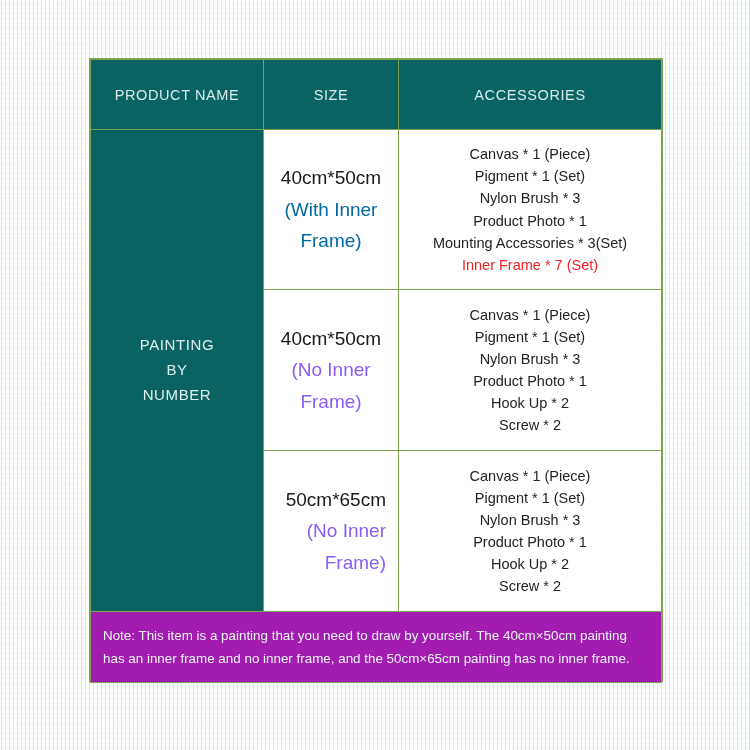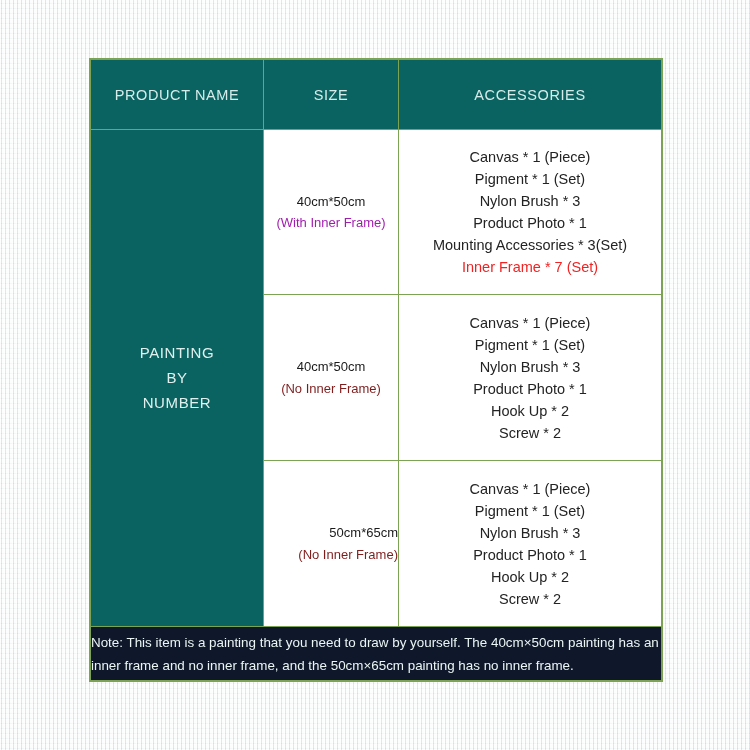--- a/index.html
+++ b/index.html
@@ -52,21 +52,21 @@
     width: 100%;
     height: 100%;
     border-collapse: collapse;
     table-layout: fixed;
   }
 
   table.spec-table td,
   table.spec-table th {
     border: 1px solid #7ba352;
     box-sizing: border-box;
-    padding: 0;
+    padding: 12px;
     vertical-align: middle;
     margin-left: 23px;
   }
 
   
   thead th {
     background: #0a6360;
     color: #d6eceb;
     font-size: 14.5px;
     font-weight: normal;
@@ -83,29 +83,29 @@
     font-size: 15px;
     letter-spacing: 0.6px;
     line-height: 1.65;
   }
   td.product-cell .pn-line { display: block; }
 
   
   td.size-cell {
     background: #ffffff;
     text-align: center;
-    font-size: 13px;
+    font-size: 19px;
     color: #222222;
     line-height: 1.65;
     padding: 0 6px;
   }
   td.size-cell .size-dim { display: block; color: #1a1a1a; }
   td.size-cell .size-note { display: block; }
-  td.size-cell .size-note.with-frame { color: #a21caf; }
-  td.size-cell .size-note.no-frame { color: #7f1d1d; }
+  td.size-cell .size-note.with-frame { color: #0369a1; }
+  td.size-cell .size-note.no-frame { color: #8b5cf6; }
 
   
   td.acc-cell {
     background: #ffffff;
     font-size: 14.5px;
     color: #232323;
     line-height: 1.52;
     padding: 10px 0 10px 12px;
     vertical-align: middle;
     text-align: center;
@@ -113,21 +113,21 @@
   td.acc-cell ul {
     list-style: none;
     margin: 0;
     padding: 0;
   }
   td.acc-cell li { white-space: nowrap; }
   td.acc-cell li.highlight { color: #f12222; }
 
   
   td.note-cell {
-    background: #0f172a;
+    background: #a21caf;
     color: #eaf5f4;
     font-size: 13.4px;
     line-height: 1.72;
     text-align: left;
     padding: 12px 18px 12px 14px;
     height: 52px;
   }
 </style>
 </head>
 <body>

